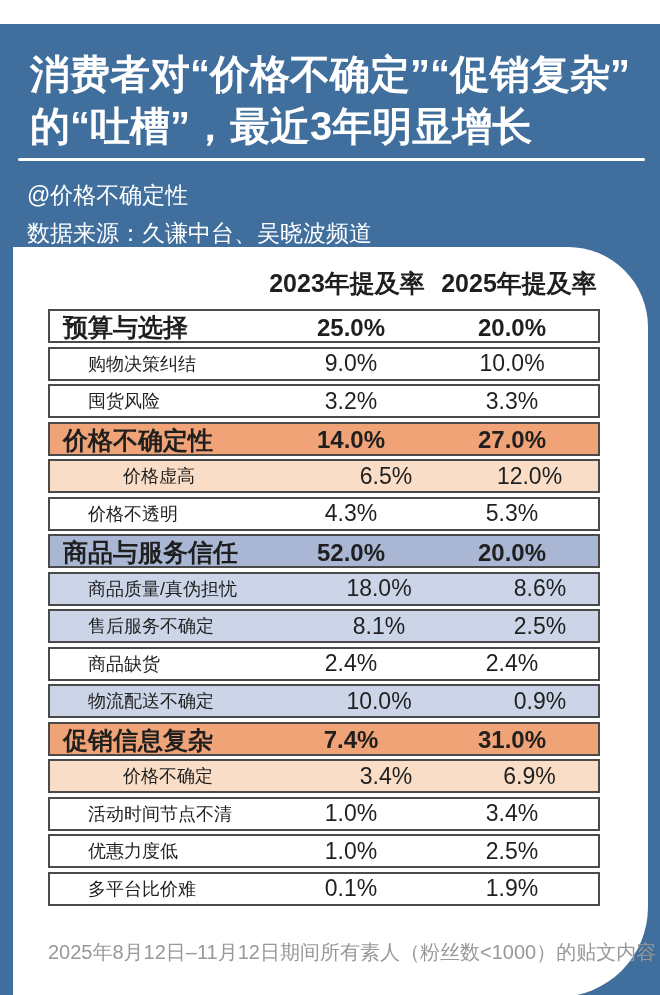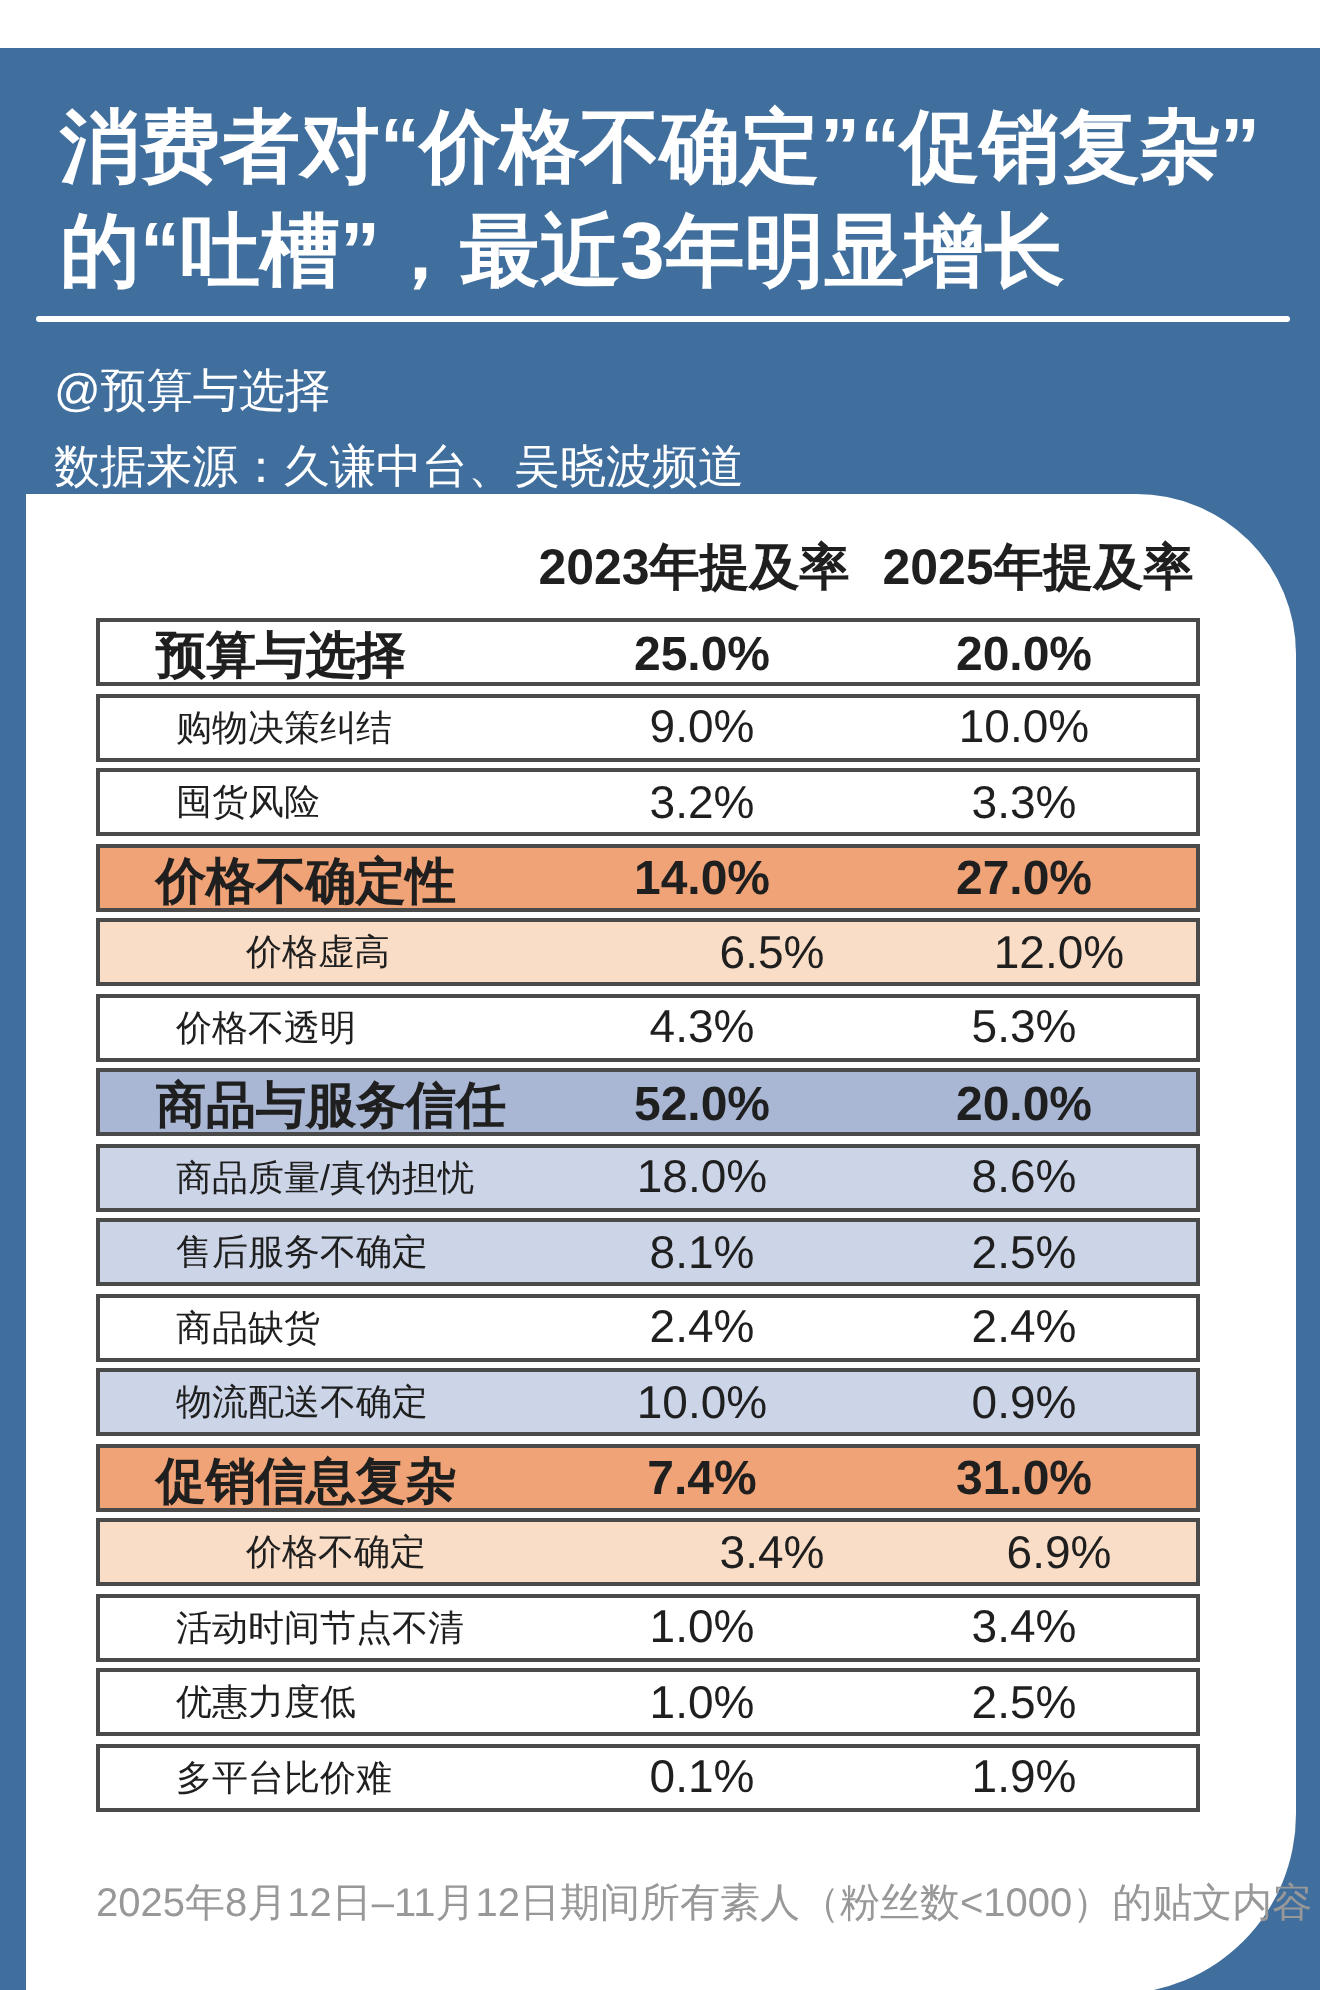--- a/index.html
+++ b/index.html
@@ -46,29 +46,29 @@
   .col-head-2025{left:506px;}
   
   .table{position:absolute;left:35px;top:62px;width:552px;}
   .row{
     box-sizing:border-box;height:34px;margin-bottom:3.5px;
     border:2px solid var(--row-border,#4a4a4a);
     display:grid;grid-template-columns:226px 150px 1fr;align-items:center;
     color:var(--text-dark,#1f1f1f);
   }
   .row-label{white-space:nowrap;}
-  .row.category .row-label{font-size:25px;font-weight:700;padding-left:28px;}
+  .row.category .row-label{font-size:25px;font-weight:700;padding-left:13px;}
   .row.sub .row-label{font-size:18px;font-weight:500;padding-left:38px;}
   .row-value{text-align:center;font-size:23px;font-weight:500;}
   .row.category .row-value{font-size:24px;font-weight:600;}
   .bg-white{background:#ffffff;}
   .bg-orange{background:var(--category-orange,#f0a376);}
   .bg-peach{background:var(--sub-peach,#f9ddc6);padding-left:35px;}
   .bg-blue{background:var(--category-blue,#a9b7d5);}
-  .bg-lightblue{background:var(--sub-lightblue,#ccd5e8);}
+  .bg-lightblue{background:var(--sub-lightblue,#ccd5e8);gap:28px;}
   
   .footnote{
     position:absolute;left:35px;top:690px;width:580px;
     color:var(--footnote-gray,#989898);
     font-size:20px;line-height:31px;font-weight:500;white-space:nowrap;
   }
   
   .bottom-band{
     position:absolute;left:0;right:0;bottom:0;height:22px;
     background:var(--band-blue,#2f6494);
@@ -78,21 +78,21 @@
 <body>
 
 <div class="page">
 
   <header>
     <h1 class="title">
       <span class="tl">消费者对“价格不确定”“促销复杂”</span>
       <span class="tl">的“吐槽”，最近3年明显增长</span>
     </h1>
     <div class="divider"></div>
-    <div class="credit author">@预算与选择</div>
+    <div class="credit author">@价格不确定性</div>
     <div class="credit source">数据来源：久谦中台、吴晓波频道</div>
   </header>
 
   <main class="card">
     <div class="col-head col-head-2023">2023年提及率</div>
     <div class="col-head col-head-2025">2025年提及率</div>
     <div class="table">
         <div class="row category bg-white">
     <div class="row-label">预算与选择</div>
     <div class="row-value">25.0%</div>

